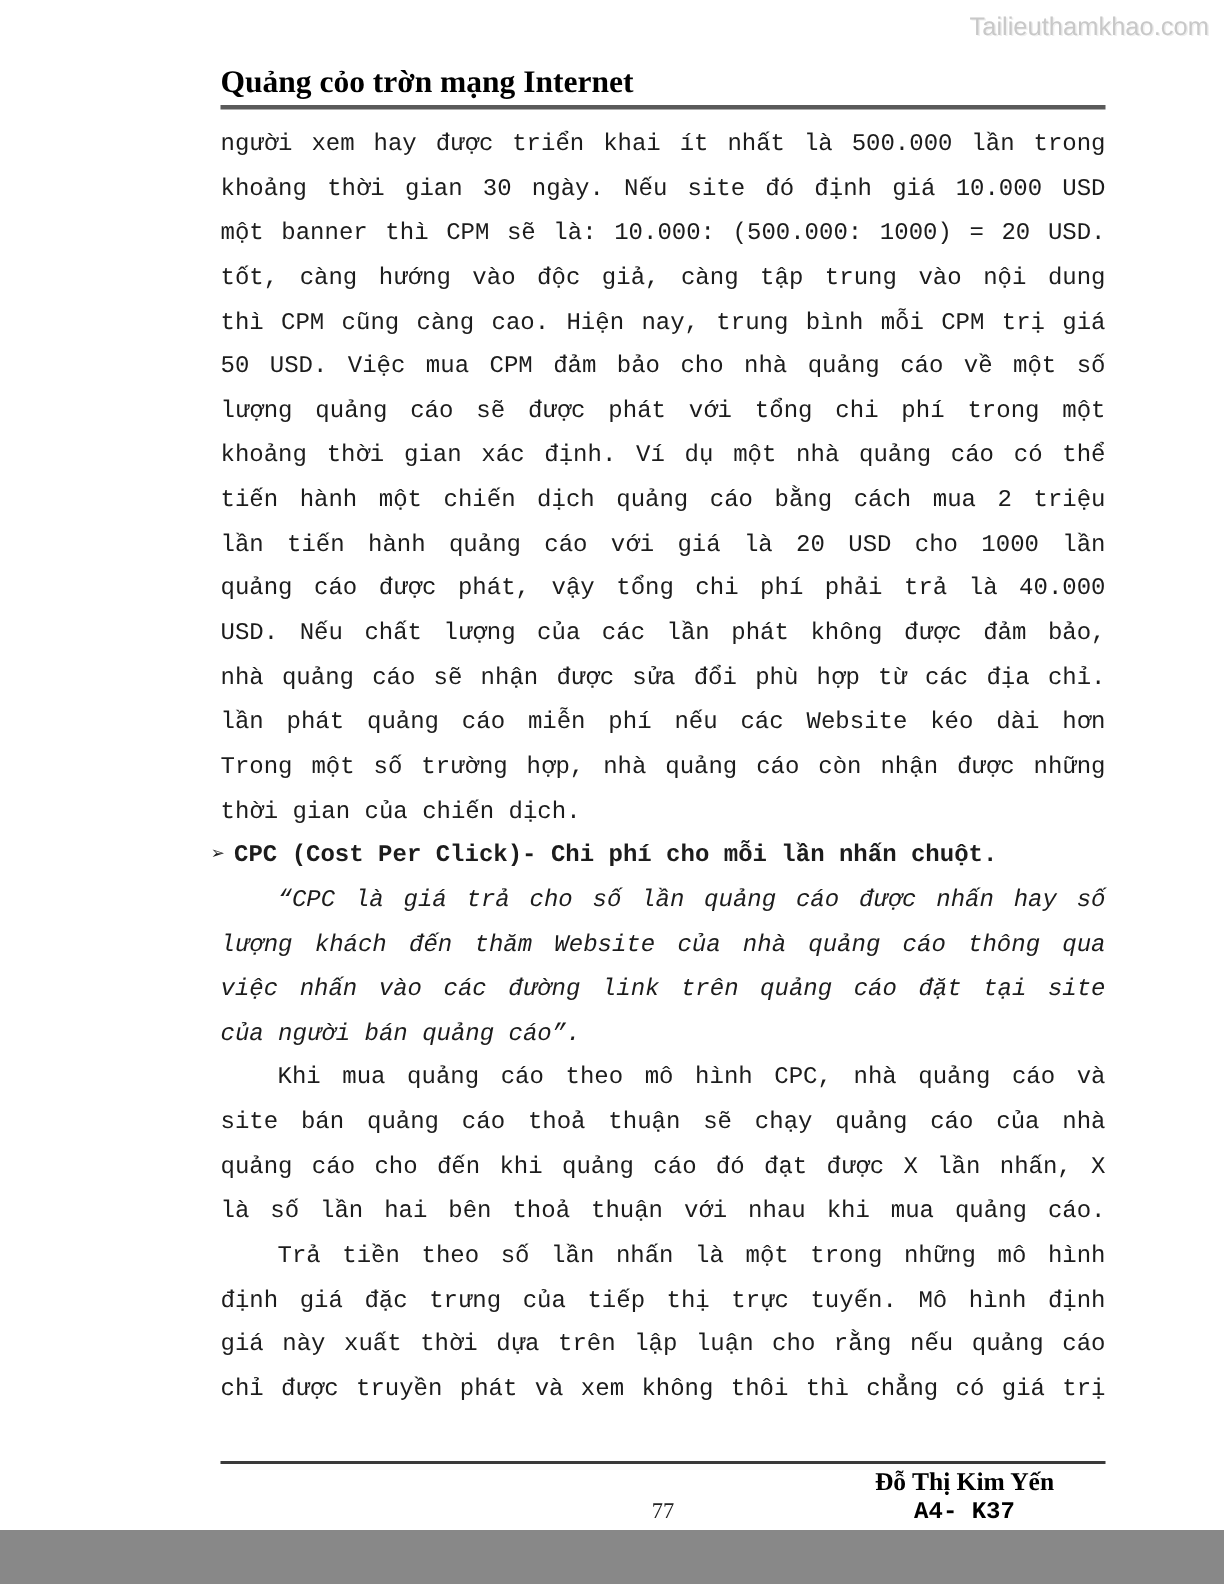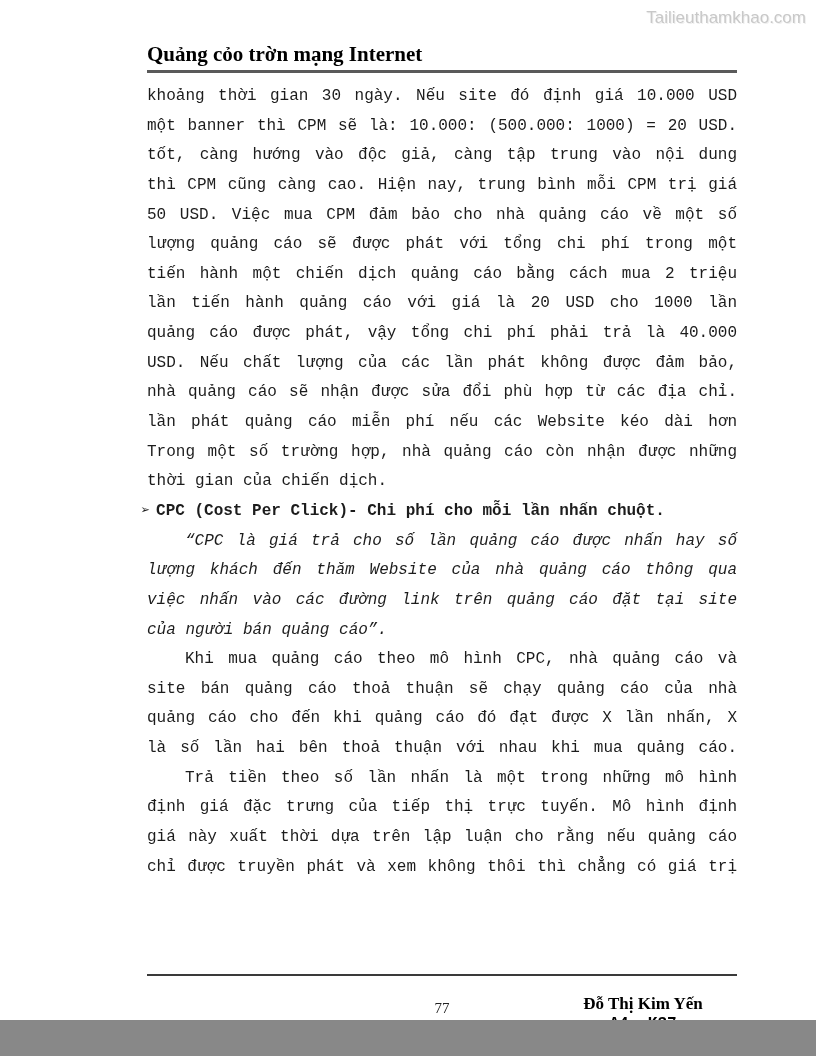--- a/index.html
+++ b/index.html
@@ -86,21 +86,20 @@
     font-family: "Liberation Serif", "DejaVu Serif", serif;
     font-size: 15px;
     color: #222;
   }
   .author-block {
     position: absolute;
     top: 977px;
     right: 98px;
     width: 150px;
     text-align: center;
-    margin-top: 16px;
   }
   .author-name {
     font-family: "Liberation Serif", "DejaVu Serif", serif;
     font-weight: bold;
     font-size: 17px;
     line-height: 21px;
     color: #000;
   }
   .author-class {
     font-family: "Liberation Mono", "DejaVu Sans Mono", monospace;
@@ -116,26 +115,28 @@
 <div class="page">
 
   <div class="watermark">Tailieuthamkhao.com</div>
 
   <div class="doc-header">
     <h1 class="doc-title">Quảng cỏo trờn mạng Internet</h1>
     <div class="header-rule"></div>
   </div>
 
   <div class="body-text">
+      <div class="line stretch">người xem hay được triển khai ít nhất là 500.000 lần trong</div>
       <div class="line stretch">khoảng thời gian 30 ngày. Nếu site đó định giá 10.000 USD</div>
       <div class="line stretch">một banner thì CPM sẽ là: 10.000: (500.000: 1000) = 20 USD.</div>
       <div class="line stretch">tốt, càng hướng vào độc giả, càng tập trung vào nội dung</div>
       <div class="line stretch">thì CPM cũng càng cao. Hiện nay, trung bình mỗi CPM trị giá</div>
       <div class="line stretch">50 USD. Việc mua CPM đảm bảo cho nhà quảng cáo về một số</div>
       <div class="line stretch">lượng quảng cáo sẽ được phát với tổng chi phí trong một</div>
+      <div class="line stretch">khoảng thời gian xác định. Ví dụ một nhà quảng cáo có thể</div>
       <div class="line stretch">tiến hành một chiến dịch quảng cáo bằng cách mua 2 triệu</div>
       <div class="line stretch">lần tiến hành quảng cáo với giá là 20 USD cho 1000 lần</div>
       <div class="line stretch">quảng cáo được phát, vậy tổng chi phí phải trả là 40.000</div>
       <div class="line stretch">USD. Nếu chất lượng của các lần phát không được đảm bảo,</div>
       <div class="line stretch">nhà quảng cáo sẽ nhận được sửa đổi phù hợp từ các địa chỉ.</div>
       <div class="line stretch">lần phát quảng cáo miễn phí nếu các Website kéo dài hơn</div>
       <div class="line stretch">Trong một số trường hợp, nhà quảng cáo còn nhận được những</div>
       <div class="line">thời gian của chiến dịch.</div>
       <div class="line bold"><span class="bullet">➢</span><span>CPC (Cost Per Click)- Chi phí cho mỗi lần nhấn chuột.</span></div>
       <div class="line indent stretch italic">“CPC là giá trả cho số lần quảng cáo được nhấn hay số</div>

